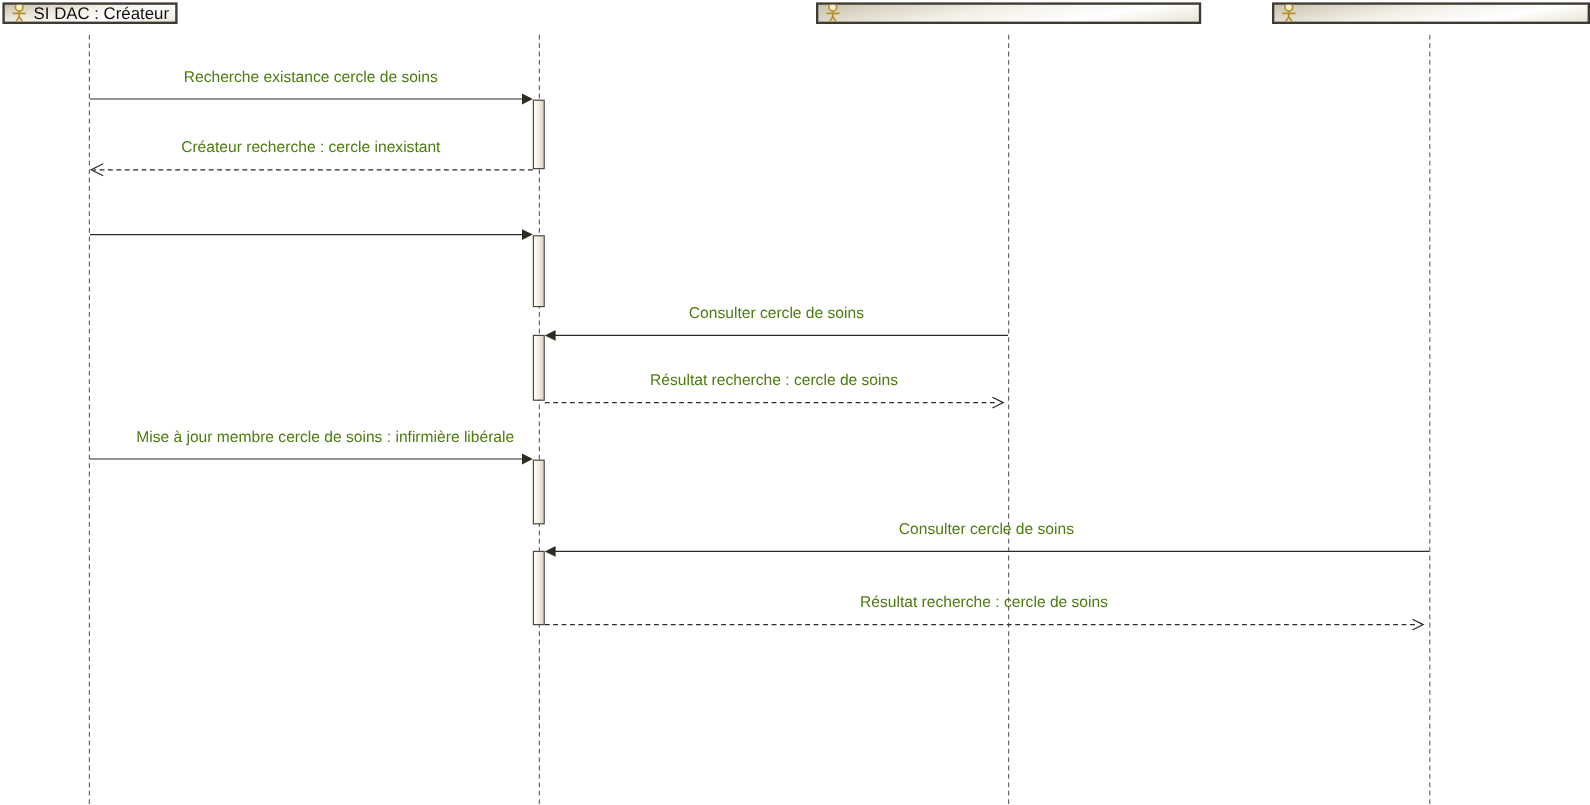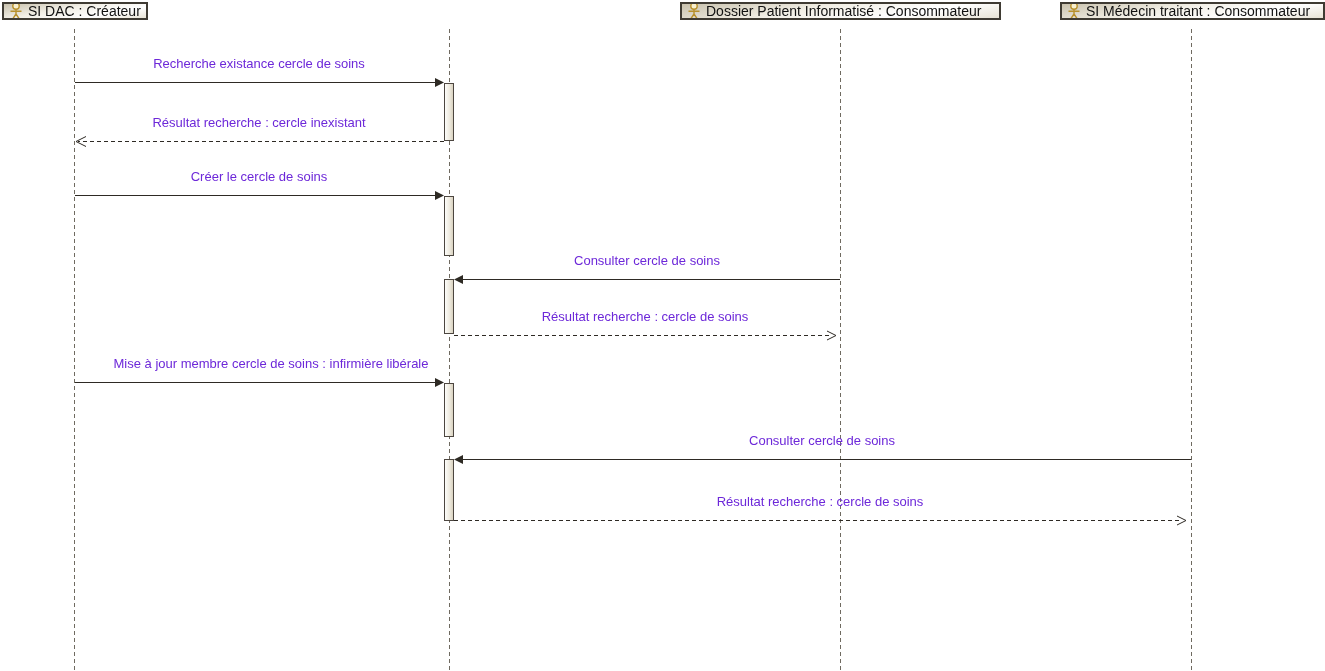--- a/index.html
+++ b/index.html
@@ -28,21 +28,21 @@
   }
   .head .actor{flex:0 0 auto;}
   .activation{
     position:absolute;width:10px;
     box-sizing:border-box;
     border:1px solid #4c4640;
     background:linear-gradient(90deg,#fdfdfb 0%,#efebe0 55%,#d9d2c0 100%);
   }
   .msg-label{
     position:absolute;height:16px;line-height:16px;
-    text-align:center;font-size:13px;color:#6d28d9;
+    text-align:center;font-size:13px;color:#4d7c0f;
     white-space:nowrap;
   }
 </style>
 </head>
 <body>
 
 <div class="canvas">
 
   <svg class="overlay" width="1325" height="671">
 
@@ -89,33 +89,30 @@
     </svg>
     <span>SI DAC : Créateur</span>
   </div>
 
 
   <div class="head" style="left:680px;width:321px">
     <svg class="actor" width="14" height="19" viewBox="0 0 14 19">
       <circle cx="7" cy="4" r="3.2" fill="#f8efcd" stroke="#b8912c" stroke-width="1.4"></circle>
       <path d="M7 7.5 L7 12 M1.5 9.2 L12.5 9.2 M7 12 L3 18 M7 12 L11 18" fill="none" stroke="#b8912c" stroke-width="1.4"></path>
     </svg>
-    <span>Dossier Patient Informatisé : Consommateur</span>
   </div>
 
   <div class="head" style="left:1060px;width:265px">
     <svg class="actor" width="14" height="19" viewBox="0 0 14 19">
       <circle cx="7" cy="4" r="3.2" fill="#f8efcd" stroke="#b8912c" stroke-width="1.4"></circle>
       <path d="M7 7.5 L7 12 M1.5 9.2 L12.5 9.2 M7 12 L3 18 M7 12 L11 18" fill="none" stroke="#b8912c" stroke-width="1.4"></path>
     </svg>
-    <span>SI Médecin traitant : Consommateur</span>
   </div>
 
   <div class="msg-label" style="left:99px;top:56px;width:320px">Recherche existance cercle de soins</div>
-  <div class="msg-label" style="left:99px;top:115px;width:320px">Résultat recherche : cercle inexistant</div>
-  <div class="msg-label" style="left:99px;top:169px;width:320px">Créer le cercle de soins</div>
+  <div class="msg-label" style="left:99px;top:115px;width:320px">Créateur recherche : cercle inexistant</div>
   <div class="msg-label" style="left:487px;top:253px;width:320px">Consulter cercle de soins</div>
   <div class="msg-label" style="left:485px;top:309px;width:320px">Résultat recherche : cercle de soins</div>
   <div class="msg-label" style="left:61px;top:356px;width:420px">Mise à jour membre cercle de soins : infirmière libérale</div>
   <div class="msg-label" style="left:662px;top:433px;width:320px">Consulter cercle de soins</div>
   <div class="msg-label" style="left:660px;top:494px;width:320px">Résultat recherche : cercle de soins</div>
 
 </div>
 
 </body></html>

